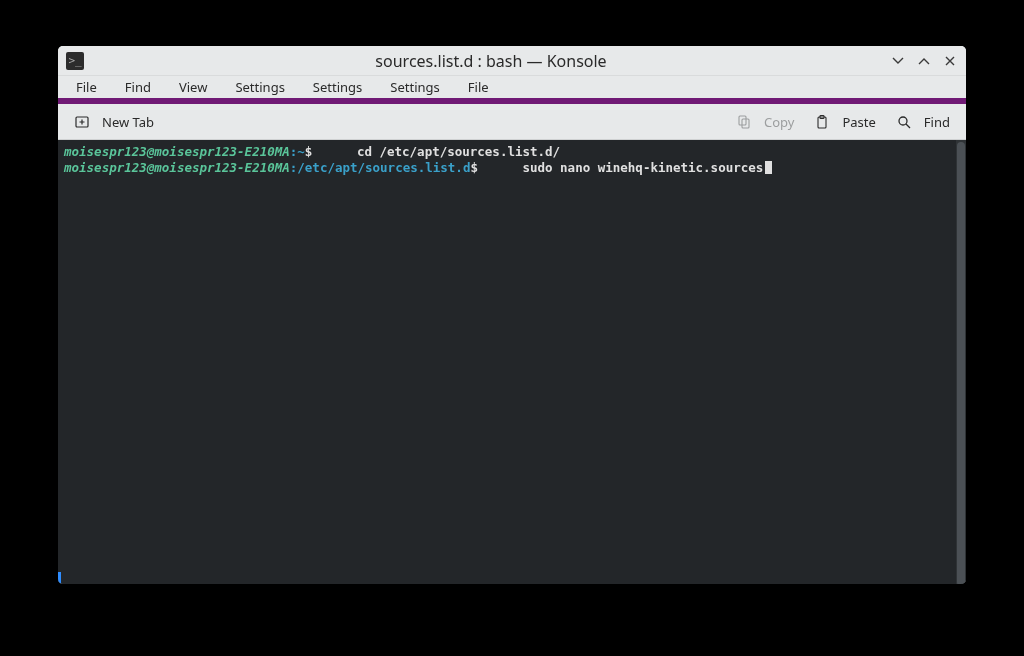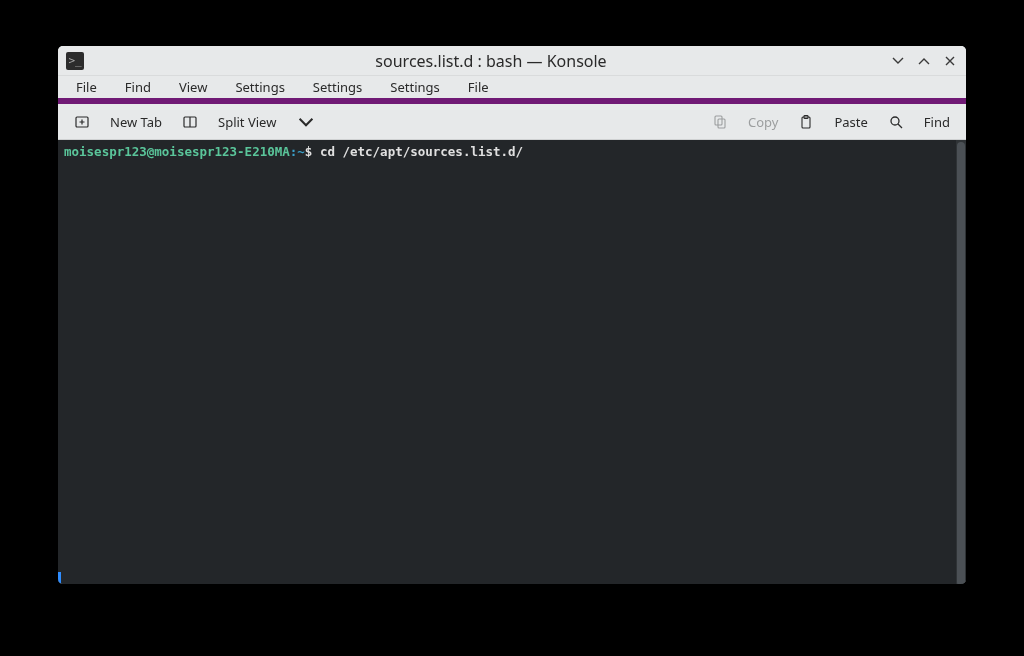--- a/index.html
+++ b/index.html
@@ -90,21 +90,21 @@
     display: flex;
     align-items: center;
     padding: 0 8px;
     gap: 4px;
     background: #e7e9ea;
     border-bottom: 1px solid #cfd1d2;
   }
   .tool-btn {
     display: flex;
     align-items: center;
-    gap: 20px;
+    gap: 12px;
     padding: 4px 8px;
     color: #2a2a2a;
     border-radius: 3px;
     cursor: pointer;
   }
   .tool-btn.disabled { color: #9c9e9f; cursor: default; align-items: center; }
   .tool-btn svg { width: 16px; height: 16px; }
   .tool-spacer { flex: 1; }
   .chev { margin-left: 2px; }
   .terminal-wrap {
@@ -131,24 +131,24 @@
   }
   .scrollbar-thumb {
     position: absolute;
     left: 1px; right: 1px;
     top: 2px;
     height: 100%;
     background: #4b5055;
     border-radius: 4px;
   }
   .term-line { white-space: pre; font-weight: bold; }
-  .user { color: #5ac59a; }
+  .user { color: #5ac59a; font-style: italic; }
   .path { color: #3aa0c9; }
   .dollar { color: #e0e0e0; }
-  .cmd { color: #e0e0e0; }
+  .cmd { color: #e0e0e0; margin-left: 37px; }
   .cursor {
     display: inline-block;
     width: 7px;
     height: 13px;
     background: #e0e0e0;
     vertical-align: -2px;
     margin-left: 2px;
   }
   .bottom-thin {
     position: absolute;
@@ -200,30 +200,20 @@
 
   <div class="toolbar">
     <div class="tool-btn">
       <svg viewBox="0 0 16 16">
           <rect x="2" y="3" width="12" height="10" rx="1" fill="none" stroke="currentColor" stroke-width="1.2"></rect>
           <line x1="8" y1="5.5" x2="8" y2="10.5" stroke="currentColor" stroke-width="1.2"></line>
           <line x1="5.5" y1="8" x2="10.5" y2="8" stroke="currentColor" stroke-width="1.2"></line>
         </svg>
       <span>New Tab</span>
     </div>
-    <div class="tool-btn">
-      <svg viewBox="0 0 16 16">
-          <rect x="2" y="3" width="12" height="10" rx="1" fill="none" stroke="currentColor" stroke-width="1.2"></rect>
-          <line x1="8" y1="3" x2="8" y2="13" stroke="currentColor" stroke-width="1.2"></line>
-        </svg>
-      <span>Split View</span>
-      <svg class="chev" viewBox="0 0 10 10" width="10" height="10">
-          <path d="M1 3 L5 7 L9 3" fill="none" stroke="currentColor" stroke-width="1.3"></path>
-        </svg>
-    </div>
     <div class="tool-spacer"></div>
     <div class="tool-btn disabled">
       <svg viewBox="0 0 16 16">
           <rect x="3" y="2" width="7" height="9" rx="1" fill="none" stroke="currentColor" stroke-width="1.1"></rect>
           <rect x="6" y="5" width="7" height="9" rx="1" fill="none" stroke="currentColor" stroke-width="1.1"></rect>
         </svg>
       <span>Copy</span>
     </div>
     <div class="tool-btn">
       <svg viewBox="0 0 16 16">
@@ -238,19 +228,20 @@
           <line x1="10" y1="10" x2="14" y2="14" stroke="currentColor" stroke-width="1.3"></line>
         </svg>
       <span>Find</span>
     </div>
   </div>
 
   <div class="terminal-wrap">
     <div class="terminal" id="terminal">
       <div class="bottom-thin"></div>
     <div class="term-line"><span class="user">moisespr123@moisespr123-E210MA</span><span class="path">:</span><span class="path">~</span><span class="dollar">$ </span><span class="cmd">cd /etc/apt/sources.list.d/</span></div>
+        <div class="term-line"><span class="user">moisespr123@moisespr123-E210MA</span><span class="path">:</span><span class="path">/etc/apt/sources.list.d</span><span class="dollar">$ </span><span class="cmd">sudo nano winehq-kinetic.sources</span><span class="cursor"></span></div>
       </div>
     <div class="scrollbar">
       <div class="scrollbar-thumb"></div>
     </div>
   </div>
 
 </div>
 
 </body></html>

